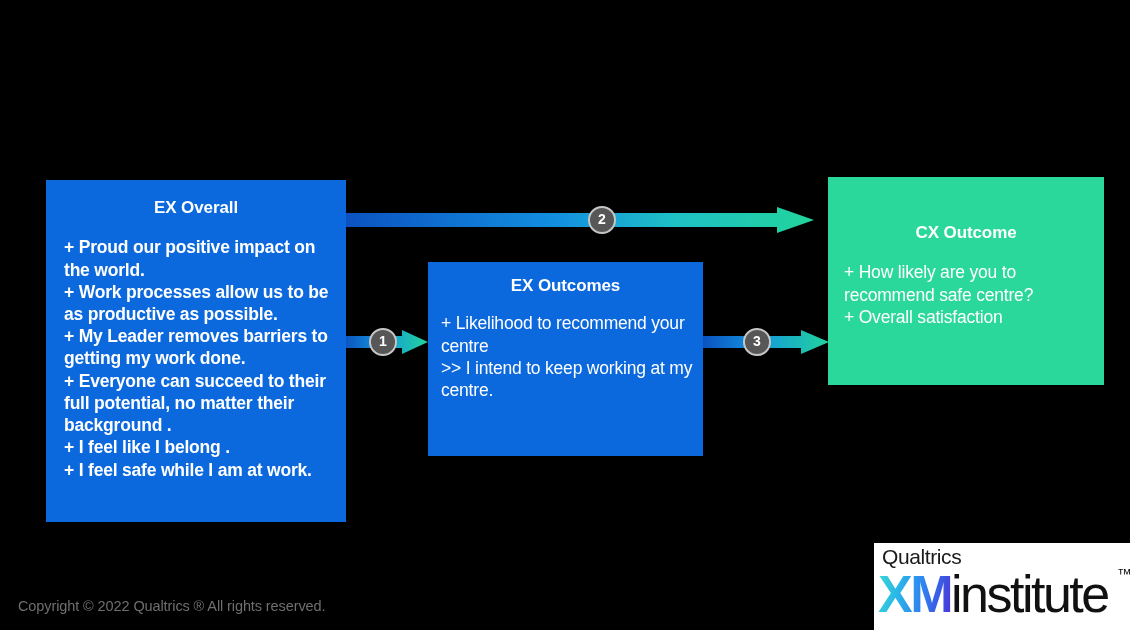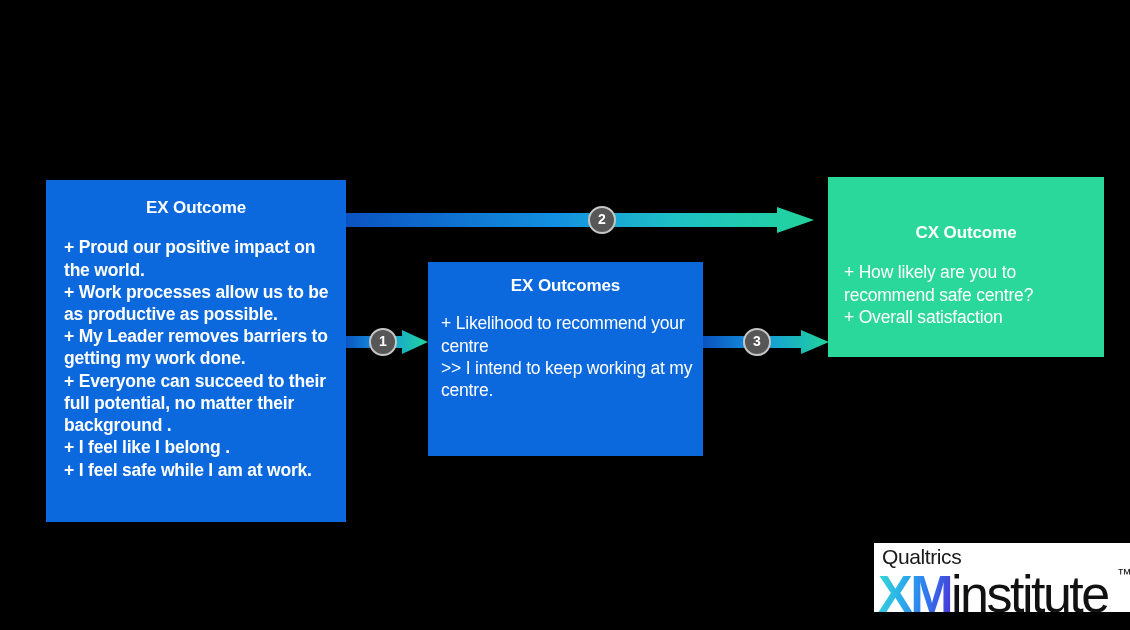--- a/index.html
+++ b/index.html
@@ -60,21 +60,21 @@
     padding: 14px 10px 0 10px;
   }
   #ex-outcomes .box-title { margin-bottom: 16px; }
   #ex-outcomes .box-body  { padding-left: 3px; }
 
   
   #cx-outcome {
     left: 828px;
     top: 177px;
     width: 276px;
-    height: 180px;
+    height: 208px;
     background: #2bd89b;
     padding: 46px 12px 0 12px;
   }
   #cx-outcome .box-title { margin-bottom: 18px; }
   #cx-outcome .box-body  { padding-left: 4px; }
 
   
   .arrow { position: absolute; }
 
   #arrow-2 { left: 344px; top: 207px; width: 470px; height: 26px; }
@@ -111,21 +111,21 @@
     color: #6f6f6f;
     letter-spacing: -0.1px;
   }
 
   
   #logo {
     position: absolute;
     left: 874px;
     top: 543px;
     width: 256px;
-    height: 69px;
+    height: 87px;
     background: #ffffff;
     overflow: hidden;
   }
   #logo-qualtrics {
     position: absolute;
     left: 8px;
     top: 2px;
     font-size: 21px;
     color: #1a1a1a;
     letter-spacing: -0.4px;
@@ -196,21 +196,21 @@
           <stop offset="0%" stop-color="#0b52c0"></stop>
           <stop offset="45%" stop-color="#1398dd"></stop>
           <stop offset="100%" stop-color="#22d49b"></stop>
         </linearGradient>
       </defs>
       <polygon points="0,6 98,6 98,0 126,12 98,24 98,18 0,18" fill="url(#grad3)"></polygon>
     </svg>
   </div>
 
   <div class="box" id="ex-drivers">
-    <div class="box-title">EX Outcome</div>
+    <div class="box-title">EX Overall</div>
     <div class="box-body">+ Proud our positive impact on the world.
 + Work processes allow us to be as productive as possible.
 + My Leader removes barriers to getting my work done.
 + Everyone can succeed to their full potential, no matter their background .
 + I feel like I belong .
 + I feel safe while I am at work.</div>
   </div>
 
   <div class="box" id="ex-outcomes">
     <div class="box-title">EX Outcomes</div>
@@ -221,20 +221,21 @@
   <div class="box" id="cx-outcome">
     <div class="box-title">CX Outcome</div>
     <div class="box-body">+ How likely are you to recommend safe centre?
 + Overall satisfaction</div>
   </div>
 
   <div class="badge" id="badge-1">1</div>
   <div class="badge" id="badge-2">2</div>
   <div class="badge" id="badge-3">3</div>
 
+  <div id="copyright">Copyright © 2022 Qualtrics ® All rights reserved.</div>
 
   <div id="logo">
     <div id="logo-qualtrics">Qualtrics</div>
     <div id="logo-main"><span id="logo-xm">XM</span><span id="logo-institute">institute</span></div>
     <div id="logo-tm">™</div>
   </div>
 
 </div>
 
 </body></html>

